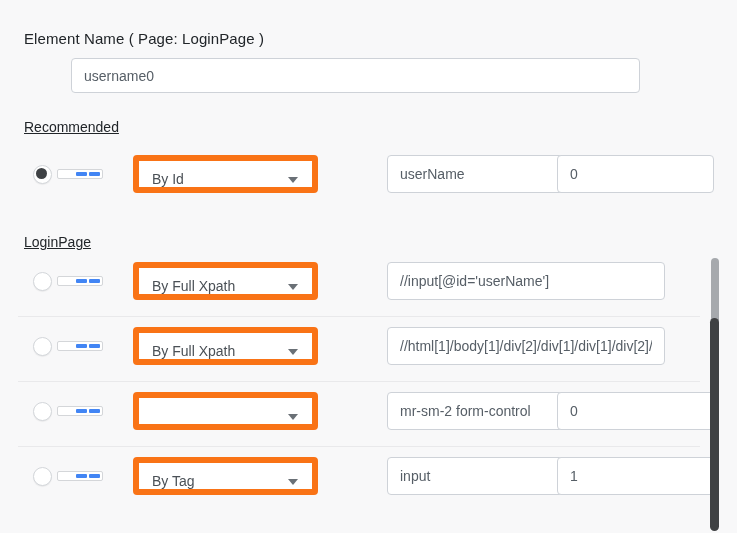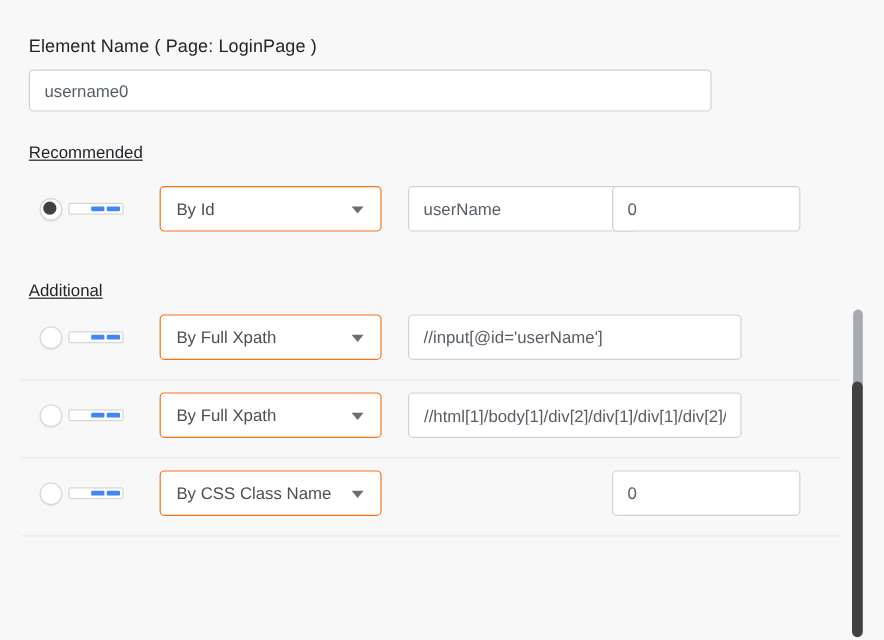--- a/index.html
+++ b/index.html
@@ -11,21 +11,21 @@
   .page-title{
     left:24px;top:30px;font-size:15px;color:#212529;letter-spacing:.1px;text-align:right;
   }
   .sec-label{
     left:24px;font-size:14px;color:#212529;text-decoration:underline;
   }
   input.txt{
     box-sizing:border-box;position:absolute;
     background:#ffffff;border:1px solid #ced2d8;border-radius:4px;
     font-family:"Liberation Sans",sans-serif;font-size:14px;color:#565e66;
-    padding:0 12px;outline:none;white-space:nowrap;overflow:hidden;
+    padding:0 12px;outline:none;white-space:nowrap;overflow:hidden;margin-left:47px;
   }
   .name-input{left:24px;top:58px;width:569px;height:35px;color:#6a7075;}
   .row{position:absolute;left:0;width:737px;height:38px;}
   .radio{
     position:absolute;left:33px;top:10px;width:17px;height:17px;
     border-radius:50%;background:#ffffff;border:1px solid #d3d6da;
     box-shadow:0 1px 1px rgba(0,0,0,.06);
   }
   .radio .dot{
     position:absolute;left:2px;top:2px;width:11px;height:11px;
@@ -37,21 +37,21 @@
     box-sizing:border-box;background:#ffffff;border:1px solid #d4d6d9;
     border-radius:2px;
   }
   .strength i{
     position:absolute;top:2px;height:4px;border-radius:1px;background:#4285f4;
   }
   .strength i.s1{right:15px;width:11px;}
   .strength i.s2{right:2px;width:11px;}
   .select{
     position:absolute;left:133px;top:0;width:185px;height:38px;
-    box-sizing:border-box;background:#ffffff;border:1px solid #f97316;
+    box-sizing:border-box;background:#ffffff;border:6px solid #f97316;
     border-radius:4px;cursor:pointer;
   }
   .select .lbl{
     position:absolute;left:13px;top:0;line-height:36px;font-size:14px;
     color:#4a5056;white-space:nowrap;
   }
   .caret{
     position:absolute;right:14px;top:16px;width:0;height:0;
     border-left:5px solid transparent;border-right:5px solid transparent;
     border-top:6px solid #6a7076;
@@ -91,21 +91,21 @@
         <i class="s2"></i>
       </span>
     <div class="select">
       <span class="lbl">By Id</span>
       <span class="caret"></span>
     </div>
     <input class="txt in-a" type="text" value="userName" style="">
     <input class="txt in-b" type="text" value="0" style="">
   </div>
 
-  <div class="abs sec-label" style="top:234px">Additional</div>
+  <div class="abs sec-label" style="top:234px">LoginPage</div>
 
   <div class="row" style="top:262px">
     <span class="radio"></span>
     <span class="strength">
         <i class="s1"></i>
         <i class="s2"></i>
       </span>
     <div class="select">
       <span class="lbl">By Full Xpath</span>
       <span class="caret"></span>
@@ -130,25 +130,38 @@
 
   <div class="divider" style="top:381px"></div>
 
   <div class="row" style="top:392px">
     <span class="radio"></span>
     <span class="strength">
         <i class="s1"></i>
         <i class="s2"></i>
       </span>
     <div class="select">
-      <span class="lbl">By CSS Class Name</span>
       <span class="caret"></span>
     </div>
+    <input class="txt in-a" type="text" value="mr-sm-2 form-control" style="">
     <input class="txt in-b" type="text" value="0" style="">
   </div>
 
   <div class="divider" style="top:446px"></div>
 
+  <div class="row" style="top:457px">
+    <span class="radio"></span>
+    <span class="strength">
+        <i class="s1"></i>
+        <i class="s2"></i>
+      </span>
+    <div class="select">
+      <span class="lbl">By Tag</span>
+      <span class="caret"></span>
+    </div>
+    <input class="txt in-a" type="text" value="input" style="">
+    <input class="txt in-b" type="text" value="1" style="">
+  </div>
 
   <div class="sb-light"></div>
   <div class="sb-dark"></div>
 
 </div>
 
 </body></html>

